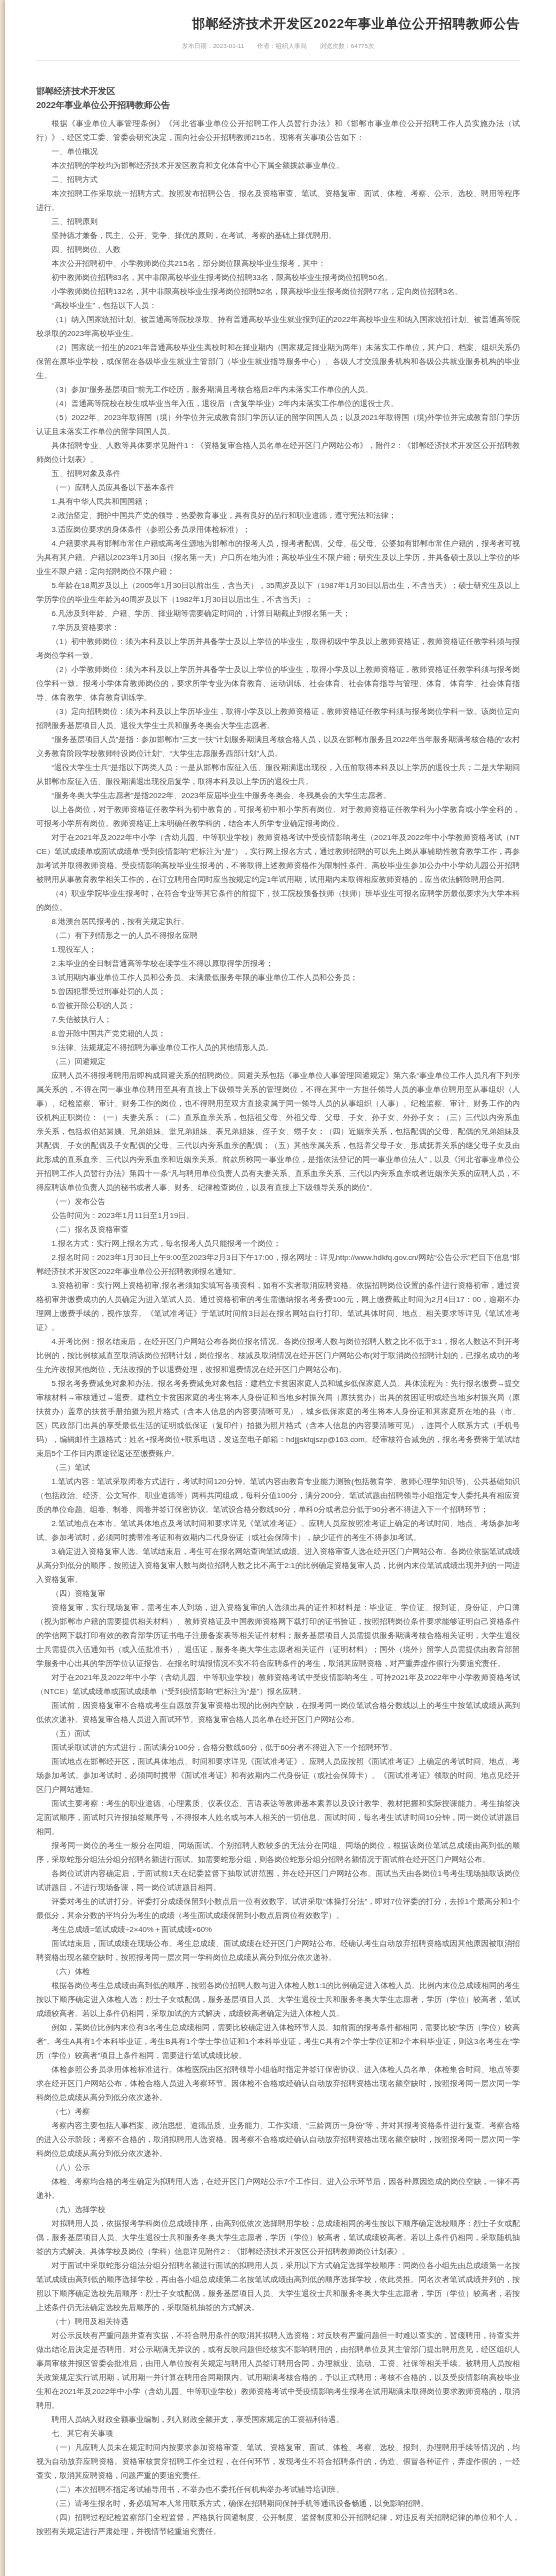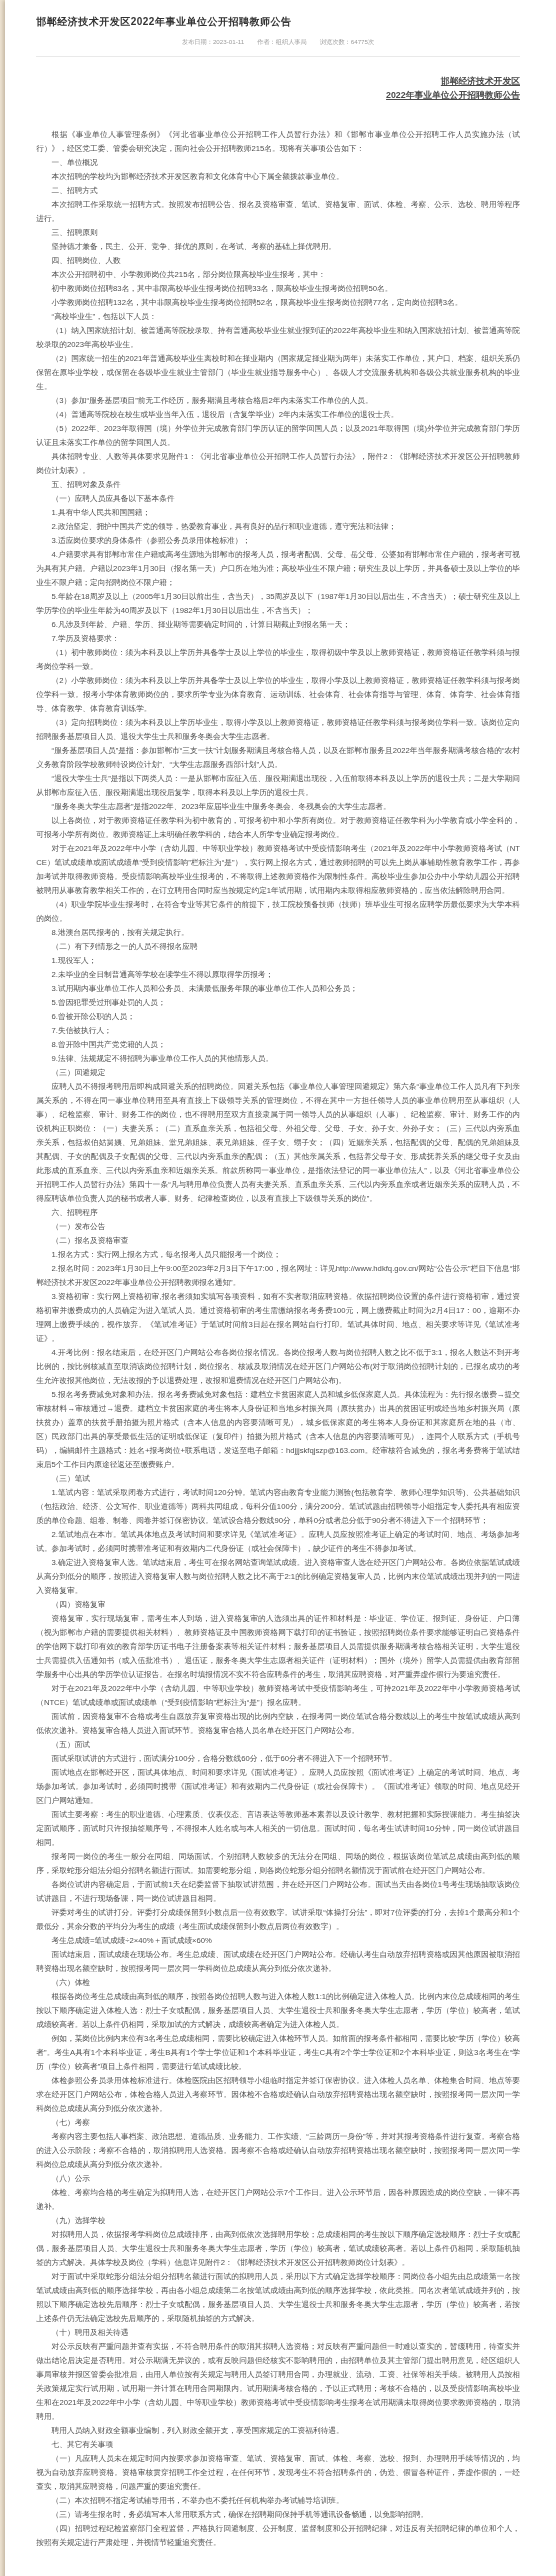--- a/index.html
+++ b/index.html
@@ -9,29 +9,29 @@
     font-family:"Liberation Sans", sans-serif;
   }
   .card{
     position:absolute;left:5.2px;top:0;right:0;height:2615px;
     background:#ffffff;
     box-shadow:-2.1px 0 4.1px rgba(110,90,60,.35);
     padding:7.2px 36px 0 31px;
     box-sizing:border-box;overflow:hidden;
   }
   .page-title{
-    margin:8.2px 0 0;text-align:left;
-    font-size:10px;font-weight:bold;color:#333333;letter-spacing:0.5px;
+    margin:8.2px 0 0;text-align:right;
+    font-size:13px;font-weight:bold;color:#333333;letter-spacing:0.5px;
   }
   .meta{margin-top:8.8px;text-align:center;font-size:6.2px;color:#9c9c9c;}
   .meta .grp{margin:0 5.7px;white-space:nowrap;}
   .divider{border:0;border-top:0.5px solid #e9e9e9;margin:8.8px 0 0;}
-  .doc-title{margin-top:17px;text-align:right;font-weight:bold;color:#4a4a4a;
-    font-size:8.8px;line-height:14.4px;text-decoration:underline;}
-  .doc-body{margin-top:25px;}
+  .doc-title{margin-top:23px;text-align:left;font-weight:bold;color:#4a4a4a;
+    font-size:8.8px;line-height:14.4px;}
+  .doc-body{margin-top:4px;}
   .para{
     margin:0;font-size:7.7px;color:#505050;line-height:14px;
     text-indent:2em;text-align:justify;word-break:break-all;
   }
 </style>
 </head>
 <body>
 
 <div class="card">
 
@@ -61,21 +61,21 @@
       <p class="para">四、招聘岗位、人数</p>
       <p class="para">本次公开招聘初中、小学教师岗位共215名，部分岗位限高校毕业生报考，其中：</p>
       <p class="para">初中教师岗位招聘83名，其中非限高校毕业生报考岗位招聘33名，限高校毕业生报考岗位招聘50名。</p>
       <p class="para">小学教师岗位招聘132名，其中非限高校毕业生报考岗位招聘52名，限高校毕业生报考岗位招聘77名，定向岗位招聘3名。</p>
       <p class="para">“高校毕业生”，包括以下人员：</p>
       <p class="para">（1）纳入国家统招计划、被普通高等院校录取、持有普通高校毕业生就业报到证的2022年高校毕业生和纳入国家统招计划、被普通高等院校录取的2023年高校毕业生。</p>
       <p class="para">（2）国家统一招生的2021年普通高校毕业生离校时和在择业期内（国家规定择业期为两年）未落实工作单位，其户口、档案、组织关系仍保留在原毕业学校，或保留在各级毕业生就业主管部门（毕业生就业指导服务中心）、各级人才交流服务机构和各级公共就业服务机构的毕业生。</p>
       <p class="para">（3）参加“服务基层项目”前无工作经历，服务期满且考核合格后2年内未落实工作单位的人员。</p>
       <p class="para">（4）普通高等院校在校生或毕业当年入伍，退役后（含复学毕业）2年内未落实工作单位的退役士兵。</p>
       <p class="para">（5）2022年、2023年取得国（境）外学位并完成教育部门学历认证的留学回国人员；以及2021年取得国（境)外学位并完成教育部门学历认证且未落实工作单位的留学回国人员。</p>
-      <p class="para">具体招聘专业、人数等具体要求见附件1：《河北省事业单位公开招聘工作人员暂行办法》，附件2：《邯郸经济技术开发区公开招聘教师岗位计划表》。</p>
+      <p class="para">具体招聘专业、人数等具体要求见附件1：《资格复审合格人员名单在经开区门户网站公布》，附件2：《邯郸经济技术开发区公开招聘教师岗位计划表》。</p>
       <p class="para">五、招聘对象及条件</p>
       <p class="para">（一）应聘人员应具备以下基本条件</p>
       <p class="para">1.具有中华人民共和国国籍；</p>
       <p class="para">2.政治坚定、拥护中国共产党的领导，热爱教育事业，具有良好的品行和职业道德，遵守宪法和法律；</p>
       <p class="para">3.适应岗位要求的身体条件（参照公务员录用体检标准）；</p>
       <p class="para">4.户籍要求具有邯郸市常住户籍或高考生源地为邯郸市的报考人员，报考者配偶、父母、岳父母、公婆如有邯郸市常住户籍的，报考者可视为具有其户籍。户籍以2023年1月30日（报名第一天）户口所在地为准；高校毕业生不限户籍；研究生及以上学历，并具备硕士及以上学位的毕业生不限户籍；定向招聘岗位不限户籍；</p>
       <p class="para">5.年龄在18周岁及以上（2005年1月30日以前出生，含当天），35周岁及以下（1987年1月30日以后出生，不含当天）；硕士研究生及以上学历学位的毕业生年龄为40周岁及以下（1982年1月30日以后出生，不含当天）；</p>
       <p class="para">6.凡涉及到年龄、户籍、学历、择业期等需要确定时间的，计算日期截止到报名第一天；</p>
       <p class="para">7.学历及资格要求：</p>
       <p class="para">（1）初中教师岗位：须为本科及以上学历并具备学士及以上学位的毕业生，取得初级中学及以上教师资格证，教师资格证任教学科须与报考岗位学科一致。</p>
@@ -92,22 +92,22 @@
       <p class="para">1.现役军人；</p>
       <p class="para">2.未毕业的全日制普通高等学校在读学生不得以原取得学历报考；</p>
       <p class="para">3.试用期内事业单位工作人员和公务员、未满最低服务年限的事业单位工作人员和公务员；</p>
       <p class="para">5.曾因犯罪受过刑事处罚的人员；</p>
       <p class="para">6.曾被开除公职的人员；</p>
       <p class="para">7.失信被执行人；</p>
       <p class="para">8.曾开除中国共产党党籍的人员；</p>
       <p class="para">9.法律、法规规定不得招聘为事业单位工作人员的其他情形人员。</p>
       <p class="para">（三）回避规定</p>
       <p class="para">应聘人员不得报考聘用后即构成回避关系的招聘岗位。回避关系包括《事业单位人事管理回避规定》第六条“事业单位工作人员凡有下列亲属关系的，不得在同一事业单位聘用至具有直接上下级领导关系的管理岗位，不得在其中一方担任领导人员的事业单位聘用至从事组织（人事）、纪检监察、审计、财务工作的岗位，也不得聘用至双方直接隶属于同一领导人员的从事组织（人事）、纪检监察、审计、财务工作的内设机构正职岗位：（一）夫妻关系；（二）直系血亲关系，包括祖父母、外祖父母、父母、子女、孙子女、外孙子女；（三）三代以内旁系血亲关系，包括叔伯姑舅姨、兄弟姐妹、堂兄弟姐妹、表兄弟姐妹、侄子女、甥子女；（四）近姻亲关系，包括配偶的父母、配偶的兄弟姐妹及其配偶、子女的配偶及子女配偶的父母、三代以内旁系血亲的配偶；（五）其他亲属关系，包括养父母子女、形成抚养关系的继父母子女及由此形成的直系血亲、三代以内旁系血亲和近姻亲关系。前款所称同一事业单位，是指依法登记的同一事业单位法人”，以及《河北省事业单位公开招聘工作人员暂行办法》第四十一条“凡与聘用单位负责人员有夫妻关系、直系血亲关系、三代以内旁系血亲或者近姻亲关系的应聘人员，不得应聘该单位负责人员的秘书或者人事、财务、纪律检查岗位，以及有直接上下级领导关系的岗位”。</p>
-      <p class="para">六、招聘程序</p>
       <p class="para">（一）发布公告</p>
+      <p class="para">公告时间为：2023年1月11日至1月19日。</p>
       <p class="para">（二）报名及资格审查</p>
       <p class="para">1.报名方式：实行网上报名方式，每名报考人员只能报考一个岗位；</p>
       <p class="para">2.报名时间：2023年1月30日上午9:00至2023年2月3日下午17:00，报名网址：详见http://www.hdkfq.gov.cn/网站“公告公示”栏目下信息“邯郸经济技术开发区2022年事业单位公开招聘教师报名通知”。</p>
       <p class="para">3.资格初审：实行网上资格初审,报名者须如实填写各项资料，如有不实者取消应聘资格。依据招聘岗位设置的条件进行资格初审，通过资格初审并缴费成功的人员确定为进入笔试人员。通过资格初审的考生需缴纳报名考务费100元，网上缴费截止时间为2月4日17：00，逾期不办理网上缴费手续的，视作放弃。《笔试准考证》于笔试时间前3日起在报名网站自行打印。笔试具体时间、地点、相关要求等详见《笔试准考证》。</p>
       <p class="para">4.开考比例：报名结束后，在经开区门户网站公布各岗位报名情况。各岗位报考人数与岗位招聘人数之比不低于3:1，报名人数达不到开考比例的，按比例核减直至取消该岗位招聘计划，岗位报名、核减及取消情况在经开区门户网站公布(对于取消岗位招聘计划的，已报名成功的考生允许改报其他岗位，无法改报的予以退费处理，改报和退费情况在经开区门户网站公布)。</p>
       <p class="para">5.报名考务费减免对象和办法。报名考务费减免对象包括：建档立卡贫困家庭人员和城乡低保家庭人员。具体流程为：先行报名缴费→提交审核材料→审核通过→退费。建档立卡贫困家庭的考生将本人身份证和当地乡村振兴局（原扶贫办）出具的贫困证明或经当地乡村振兴局（原扶贫办）盖章的扶贫手册拍摄为照片格式（含本人信息的内容要清晰可见），城乡低保家庭的考生将本人身份证和其家庭所在地的县（市、区）民政部门出具的享受最低生活的证明或低保证（复印件）拍摄为照片格式（含本人信息的内容要清晰可见），连同个人联系方式（手机号码），编辑邮件主题格式：姓名+报考岗位+联系电话，发送至电子邮箱：hdjjjskfqjszp@163.com。经审核符合减免的，报名考务费将于笔试结束后5个工作日内原途径返还至缴费账户。</p>
       <p class="para">（三）笔试</p>
       <p class="para">1.笔试内容：笔试采取闭卷方式进行，考试时间120分钟。笔试内容由教育专业能力测验(包括教育学、教师心理学知识等)、公共基础知识（包括政治、经济、公文写作、职业道德等）两科共同组成，每科分值100分，满分200分。笔试试题由招聘领导小组指定专人委托具有相应资质的单位命题、组卷、制卷、阅卷并签订保密协议。笔试设合格分数线90分，单科0分或者总分低于90分者不得进入下一个招聘环节；</p>
       <p class="para">2.笔试地点在本市。笔试具体地点及考试时间和要求详见《笔试准考证》。应聘人员应按照准考证上确定的考试时间、地点、考场参加考试。参加考试时，必须同时携带准考证和有效期内二代身份证（或社会保障卡），缺少证件的考生不得参加考试。</p>
       <p class="para">3.确定进入资格复审人选。笔试结束后，考生可在报名网站查询笔试成绩。进入资格审查人选在经开区门户网站公布。各岗位依据笔试成绩从高分到低分的顺序，按照进入资格复审人数与岗位招聘人数之比不高于2:1的比例确定资格复审人员，比例内末位笔试成绩出现并列的一同进入资格复审。</p>

